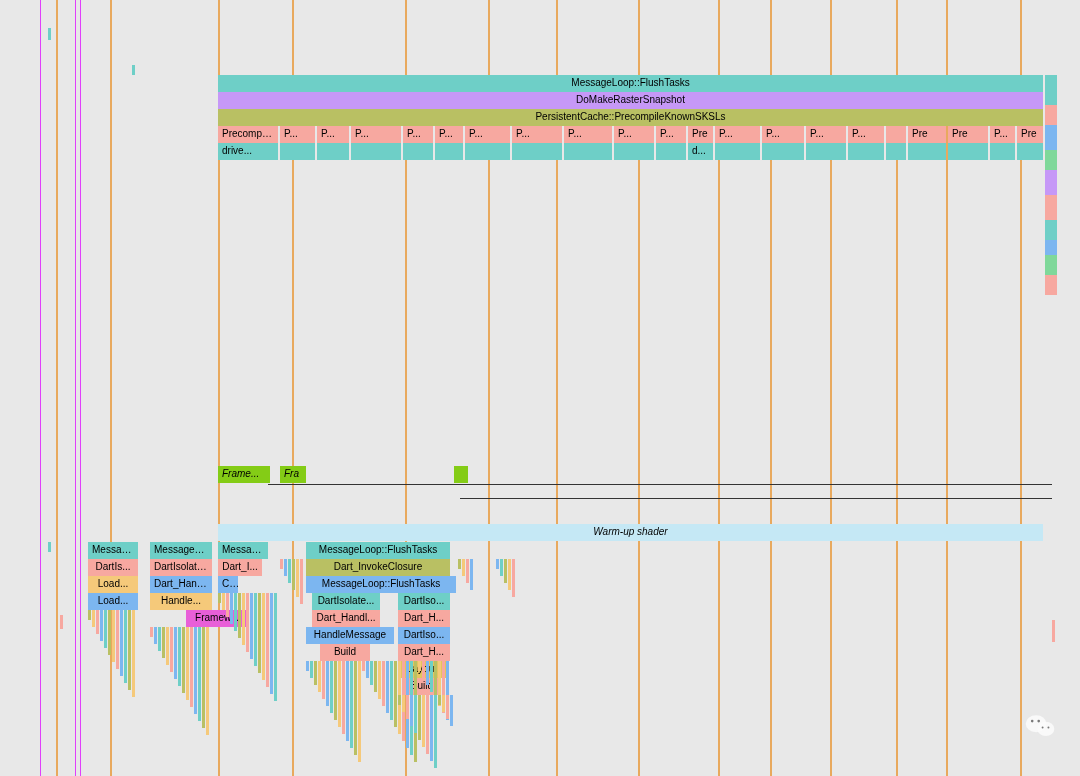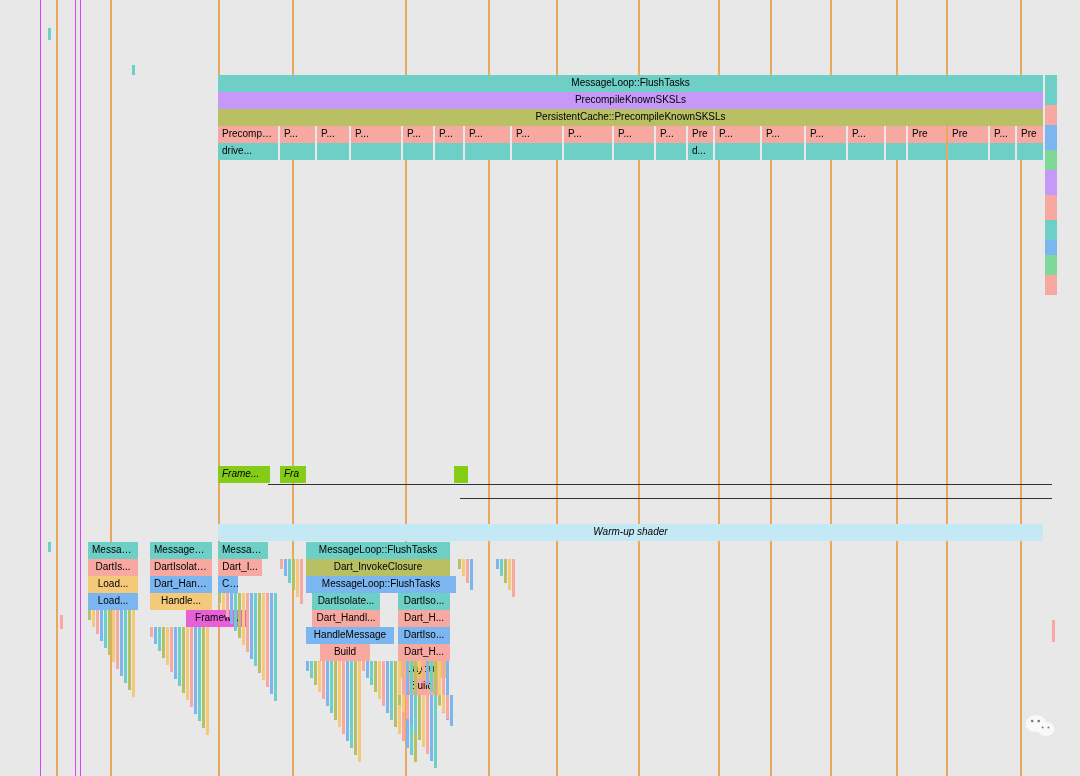--- a/index.html
+++ b/index.html
@@ -80,21 +80,21 @@
       <div class="grid-magenta" style="left: 40px;"></div>
       <div class="grid-magenta" style="left: 75px;"></div>
       <div class="grid-magenta" style="left: 80px;"></div>
     </div>
 
   <div class="thin c-teal" style="left:48px; top:28px; height:12px;"></div>
   <div class="thin c-teal" style="left:132px; top:65px; height:10px;"></div>
 
   <div id="topstack">
       <div class="flame-bar c-teal" style="left: 218px; top: 75px; width: 825px; text-align: center;">MessageLoop::FlushTasks</div>
-      <div class="flame-bar c-purple" style="left: 218px; top: 92px; width: 825px; text-align: center;">PrecompileKnownSKSLs</div>
+      <div class="flame-bar c-purple" style="left: 218px; top: 92px; width: 825px; text-align: center;">DoMakeRasterSnapshot</div>
       <div class="flame-bar c-olive" style="left: 218px; top: 109px; width: 825px; text-align: center;">PersistentCache::PrecompileKnownSKSLs</div>
       <div class="flame-bar c-salmon" style="left: 218px; top: 126px; width: 60px;">Precompil...</div>
       <div class="flame-bar c-salmon" style="left: 280px; top: 126px; width: 35px;">P...</div>
       <div class="flame-bar c-salmon" style="left: 317px; top: 126px; width: 32px;">P...</div>
       <div class="flame-bar c-salmon" style="left: 351px; top: 126px; width: 50px;">P...</div>
       <div class="flame-bar c-salmon" style="left: 403px; top: 126px; width: 30px;">P...</div>
       <div class="flame-bar c-salmon" style="left: 435px; top: 126px; width: 28px;">P...</div>
       <div class="flame-bar c-salmon" style="left: 465px; top: 126px; width: 45px;">P...</div>
       <div class="flame-bar c-salmon" style="left: 512px; top: 126px; width: 50px;">P...</div>
       <div class="flame-bar c-salmon" style="left: 564px; top: 126px; width: 48px;">P...</div>

